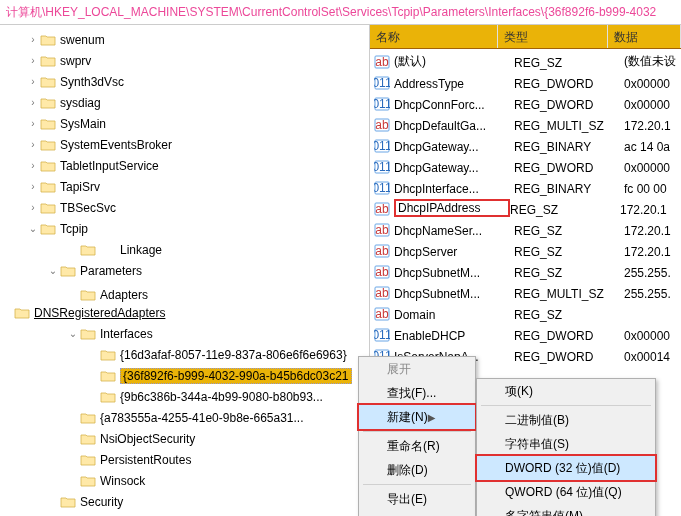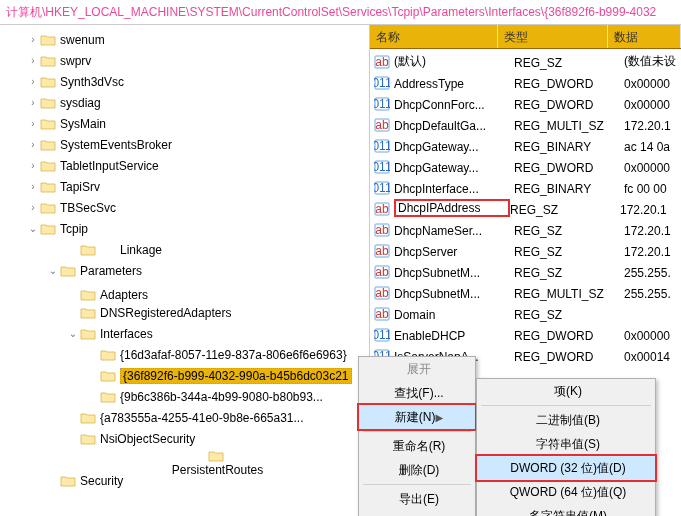--- a/index.html
+++ b/index.html
@@ -21,21 +21,21 @@
 .col-type { width: 110px; }
 .col-data { flex: 1; }
 .list-body { }
 .list-row { display: flex; align-items: flex-end; height: 21px; padding: 0 4px; }
 .list-row .vicon { width: 16px; height: 16px; margin-right: 4px; flex-shrink: 0; }
 .list-row .vname { width: 120px; color: #000; white-space: nowrap; overflow: hidden; }
 .list-row .vtype { width: 110px; color: #000; white-space: nowrap; overflow: hidden; }
 .list-row .vdata { flex: 1; color: #000; white-space: nowrap; overflow: hidden; }
 .list-row .vname.redbox { border: 2px solid #e03030; padding: 0 2px; width: 116px; }
 .ctx-menu { position: absolute; background: #f0f0f0; border: 1px solid #b0b0b0; box-shadow: 2px 2px 4px rgba(0,0,0,0.25); }
-.ctx-menu .item { padding: 4px 24px 4px 28px; height: 24px; display: flex; align-items: center; justify-content: center; color: #000; cursor: default; position: relative; }
+.ctx-menu .item { padding: 4px 24px 4px 28px; height: 24px; display: flex; align-items: center; justify-content: flex-start; color: #000; cursor: default; position: relative; }
 .ctx-menu .item.disabled { color: #888; }
 .ctx-menu .item.hover { background: #cde8ff; }
 .ctx-menu .item .arrow { font-size: 10px; color: #555; }
 .ctx-menu .sep { height: 1px; background: #d0d0d0; margin: 2px 4px; }
 .ctx-menu .item.redbox { outline: 2px solid #e03030; }
 .menu1 { left: 358px; top: 356px; width: 118px; }
 .menu2 { left: 476px; top: 378px; width: 180px; }
 </style>
 </head>
 <body>
@@ -128,21 +128,21 @@
           </svg></span>
         <span class="label">Parameters</span>
       </div>
       <div class="tree-row" style="padding-left: 66px; align-items: flex-end;">
         <span class="expander"></span>
         <span class="folder"><svg viewBox="0 0 16 14">
             <path d="M1 3 L6 3 L7 4 L15 4 L15 12 L1 12 Z" fill="#ffe9a8" stroke="#d6b24c" stroke-width="0.8"></path>
           </svg></span>
         <span class="label">Adapters</span>
       </div>
-      <div class="tree-row" style="padding-left: 66px;">
+      <div class="tree-row" style=" text-decoration: underline;">
         <span class="expander"></span>
         <span class="folder"><svg viewBox="0 0 16 14">
             <path d="M1 3 L6 3 L7 4 L15 4 L15 12 L1 12 Z" fill="#ffe9a8" stroke="#d6b24c" stroke-width="0.8"></path>
           </svg></span>
         <span class="label">DNSRegisteredAdapters</span>
       </div>
       <div class="tree-row" style="padding-left: 66px;">
         <span class="expander">⌄</span>
         <span class="folder"><svg viewBox="0 0 16 14">
             <path d="M1 3 L6 3 L7 4 L15 4 L15 12 L1 12 Z" fill="#ffe9a8" stroke="#d6b24c" stroke-width="0.8"></path>
@@ -177,26 +177,33 @@
           </svg></span>
         <span class="label">{a783555a-4255-41e0-9b8e-665a31...</span>
       </div>
       <div class="tree-row" style="padding-left: 66px;">
         <span class="expander"></span>
         <span class="folder"><svg viewBox="0 0 16 14">
             <path d="M1 3 L6 3 L7 4 L15 4 L15 12 L1 12 Z" fill="#ffe9a8" stroke="#d6b24c" stroke-width="0.8"></path>
           </svg></span>
         <span class="label">NsiObjectSecurity</span>
       </div>
-      <div class="tree-row" style="padding-left: 66px; flex-direction: column;">
+      <div class="tree-row" style="padding-left: 66px;">
         <span class="expander"></span>
         <span class="folder"><svg viewBox="0 0 16 14">
             <path d="M1 3 L6 3 L7 4 L15 4 L15 12 L1 12 Z" fill="#ffe9a8" stroke="#d6b24c" stroke-width="0.8"></path>
           </svg></span>
         <span class="label">PersistentRoutes</span>
+      </div>
+      <div class="tree-row" style="padding-left: 66px;">
+        <span class="expander"></span>
+        <span class="folder"><svg viewBox="0 0 16 14">
+            <path d="M1 3 L6 3 L7 4 L15 4 L15 12 L1 12 Z" fill="#ffe9a8" stroke="#d6b24c" stroke-width="0.8"></path>
+          </svg></span>
+        <span class="label">Winsock</span>
       </div>
       <div class="tree-row" style="padding-left: 46px;">
         <span class="expander"></span>
         <span class="folder"><svg viewBox="0 0 16 14">
             <path d="M1 3 L6 3 L7 4 L15 4 L15 12 L1 12 Z" fill="#ffe9a8" stroke="#d6b24c" stroke-width="0.8"></path>
           </svg></span>
         <span class="label">Security</span>
       </div>
     </div>
   <div class="list-pane">

